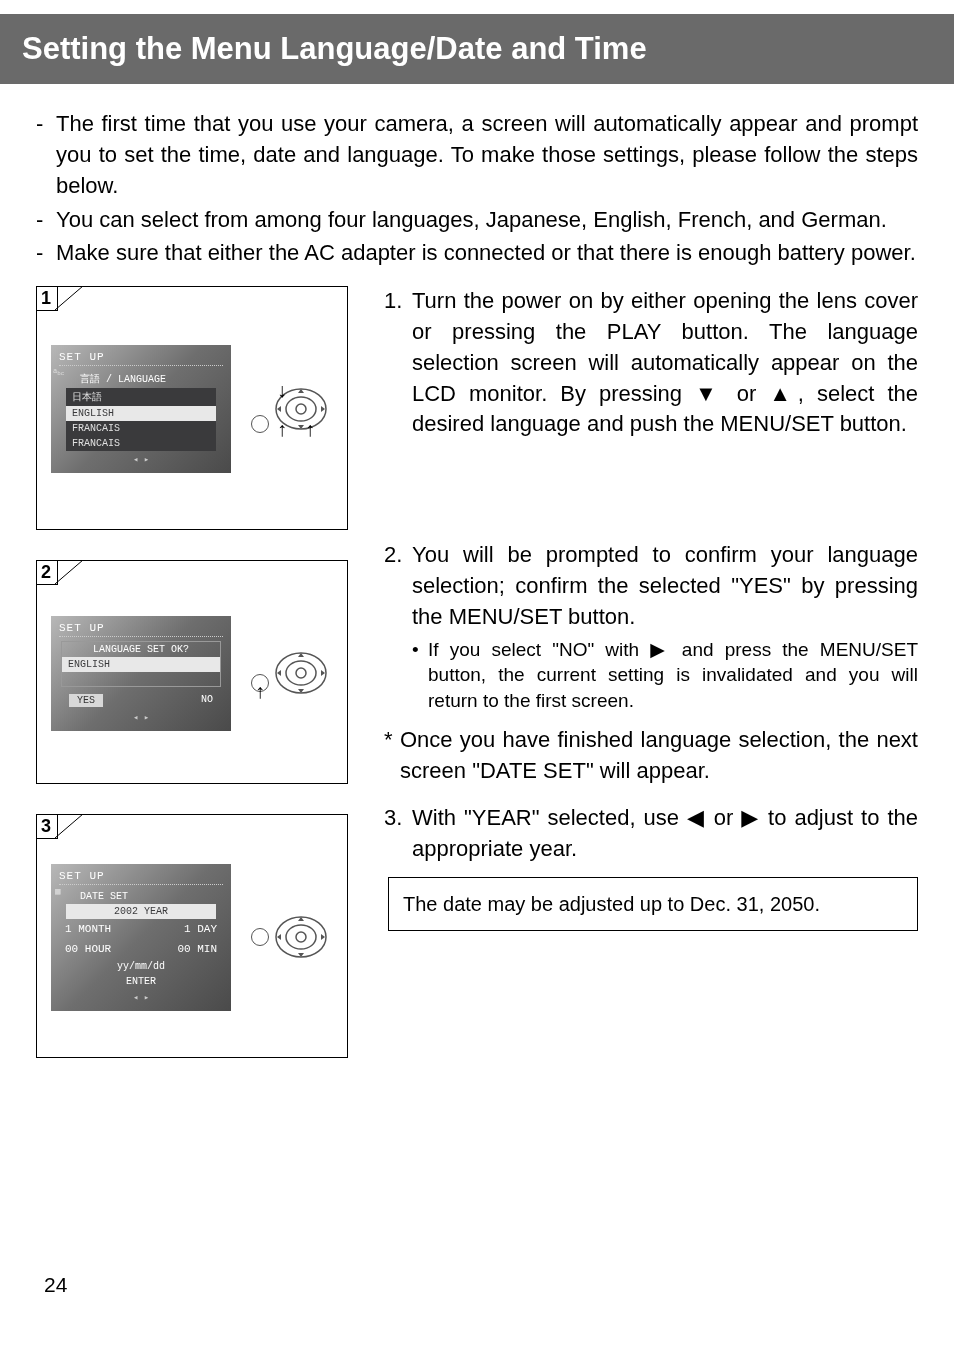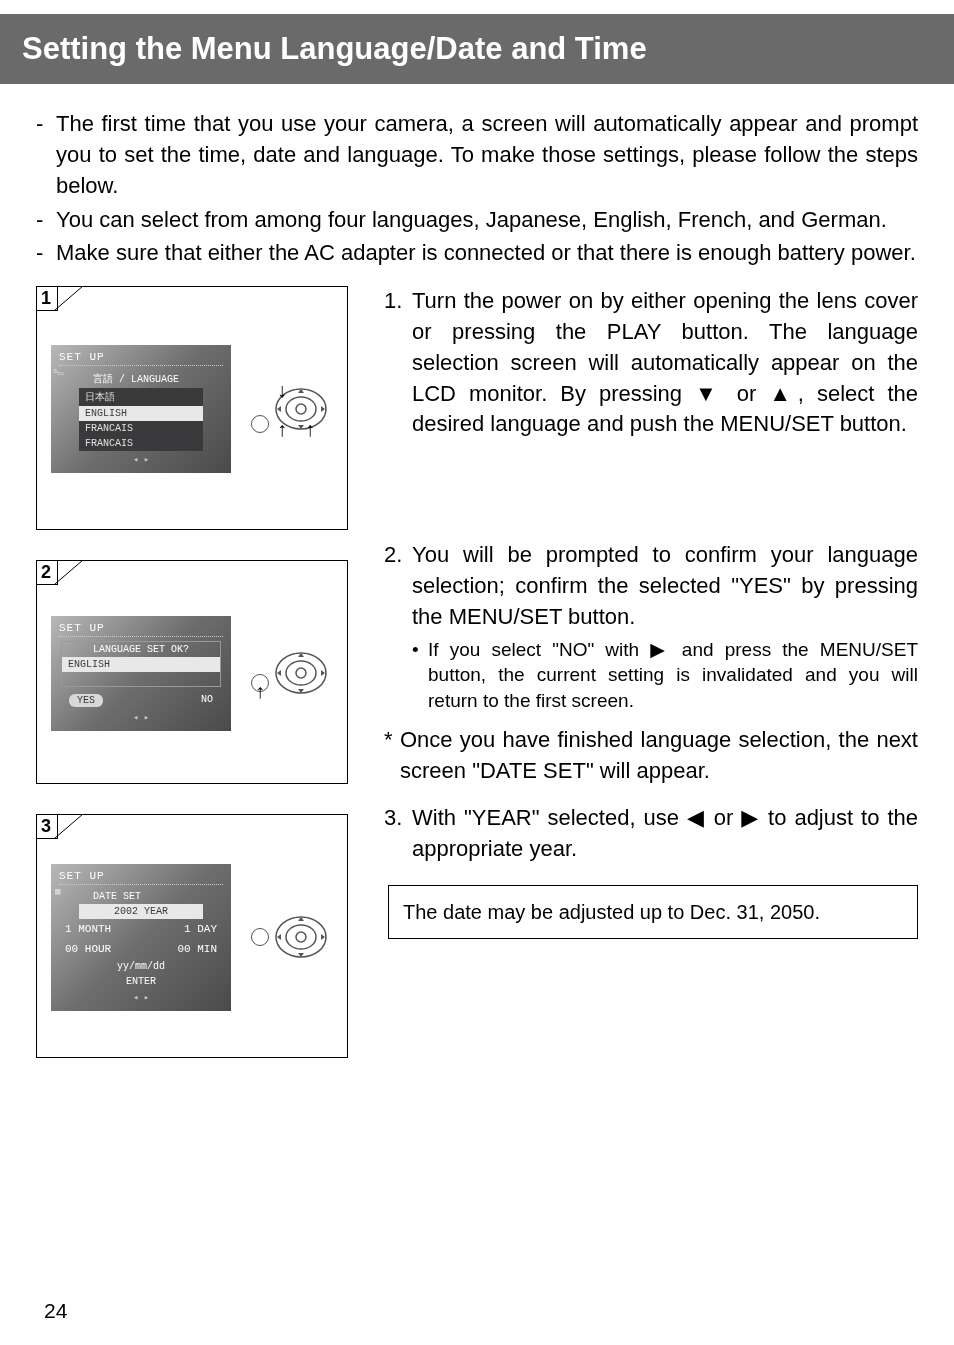--- a/index.html
+++ b/index.html
@@ -94,21 +94,21 @@
     font-weight: normal;
     letter-spacing: 1px;
     font-size: 11px;
     border-bottom: 1px dotted #ccc;
     padding-bottom: 2px;
     margin-bottom: 4px;
   }
   .lcd-row {
     font-size: 10px;
     padding: 2px 6px;
-    margin: 0 20px;
+    margin: 0 7px;
   }
   .lcd-row.sel {
     background: #e8e8e8;
     color: #3a3a3c;
   }
   .lcd-row.dark {
     background: #3a3a3c;
     color: #e0e0e0;
   }
   .lcd-inner-frame {
@@ -177,25 +177,25 @@
     margin: 8px 0 16px 0;
     display: flex;
     text-align: justify;
   }
   .note-star { flex: 0 0 16px; }
   .info-box {
     border: 1px solid #000;
     padding: 12px 14px;
     font-size: 20px;
     margin-left: 4px;
-    margin-top: 20px;
+    margin-top: 12px;
   }
   .page-num {
     position: absolute;
-    bottom: 22px;
+    bottom: 48px;
     left: 44px;
     font-size: 21px;
   }
   .lcd-yesno { display:flex; justify-content:space-between; padding:4px 10px 2px 10px; font-size:10px; }
 </style>
 </head>
 <body>
 
 <div class="header-bar">
   <span>Setting the Menu Language/Date and Time</span>
@@ -263,21 +263,21 @@
           <line x1="0" y1="24" x2="28" y2="0"></line>
         </svg>
       <div class="lcd" style="margin-left:4px;">
         <div class="lcd-title">SET UP</div>
         <div class="lcd-inner-frame">
           <div class="lcd-row" style="text-align:center;">LANGUAGE SET OK?</div>
           <div class="lcd-row sel" style="margin:0;">ENGLISH</div>
           <div style="height:14px;"></div>
         </div>
         <div class="lcd-yesno">
-          <span style="background:#d8d8d8;color:#333;padding:1px 8px;border-radius:6px;">YES</span>
+          <span style="background:#d8d8d8;color:#333;padding:1px 8px;">YES</span>
           <span>NO</span>
         </div>
         <div class="lcd-bottom">◂ ▸</div>
       </div>
       <div class="controls">
         <div class="circle-btn" style="margin-top:20px;"></div>
         <div class="dpad">
           <svg viewBox="0 0 52 52">
             <ellipse cx="26" cy="26" rx="25" ry="20" fill="none" stroke="#555" stroke-width="1.5"></ellipse>
             <ellipse cx="26" cy="26" rx="15" ry="12" fill="none" stroke="#555" stroke-width="1.5"></ellipse>

